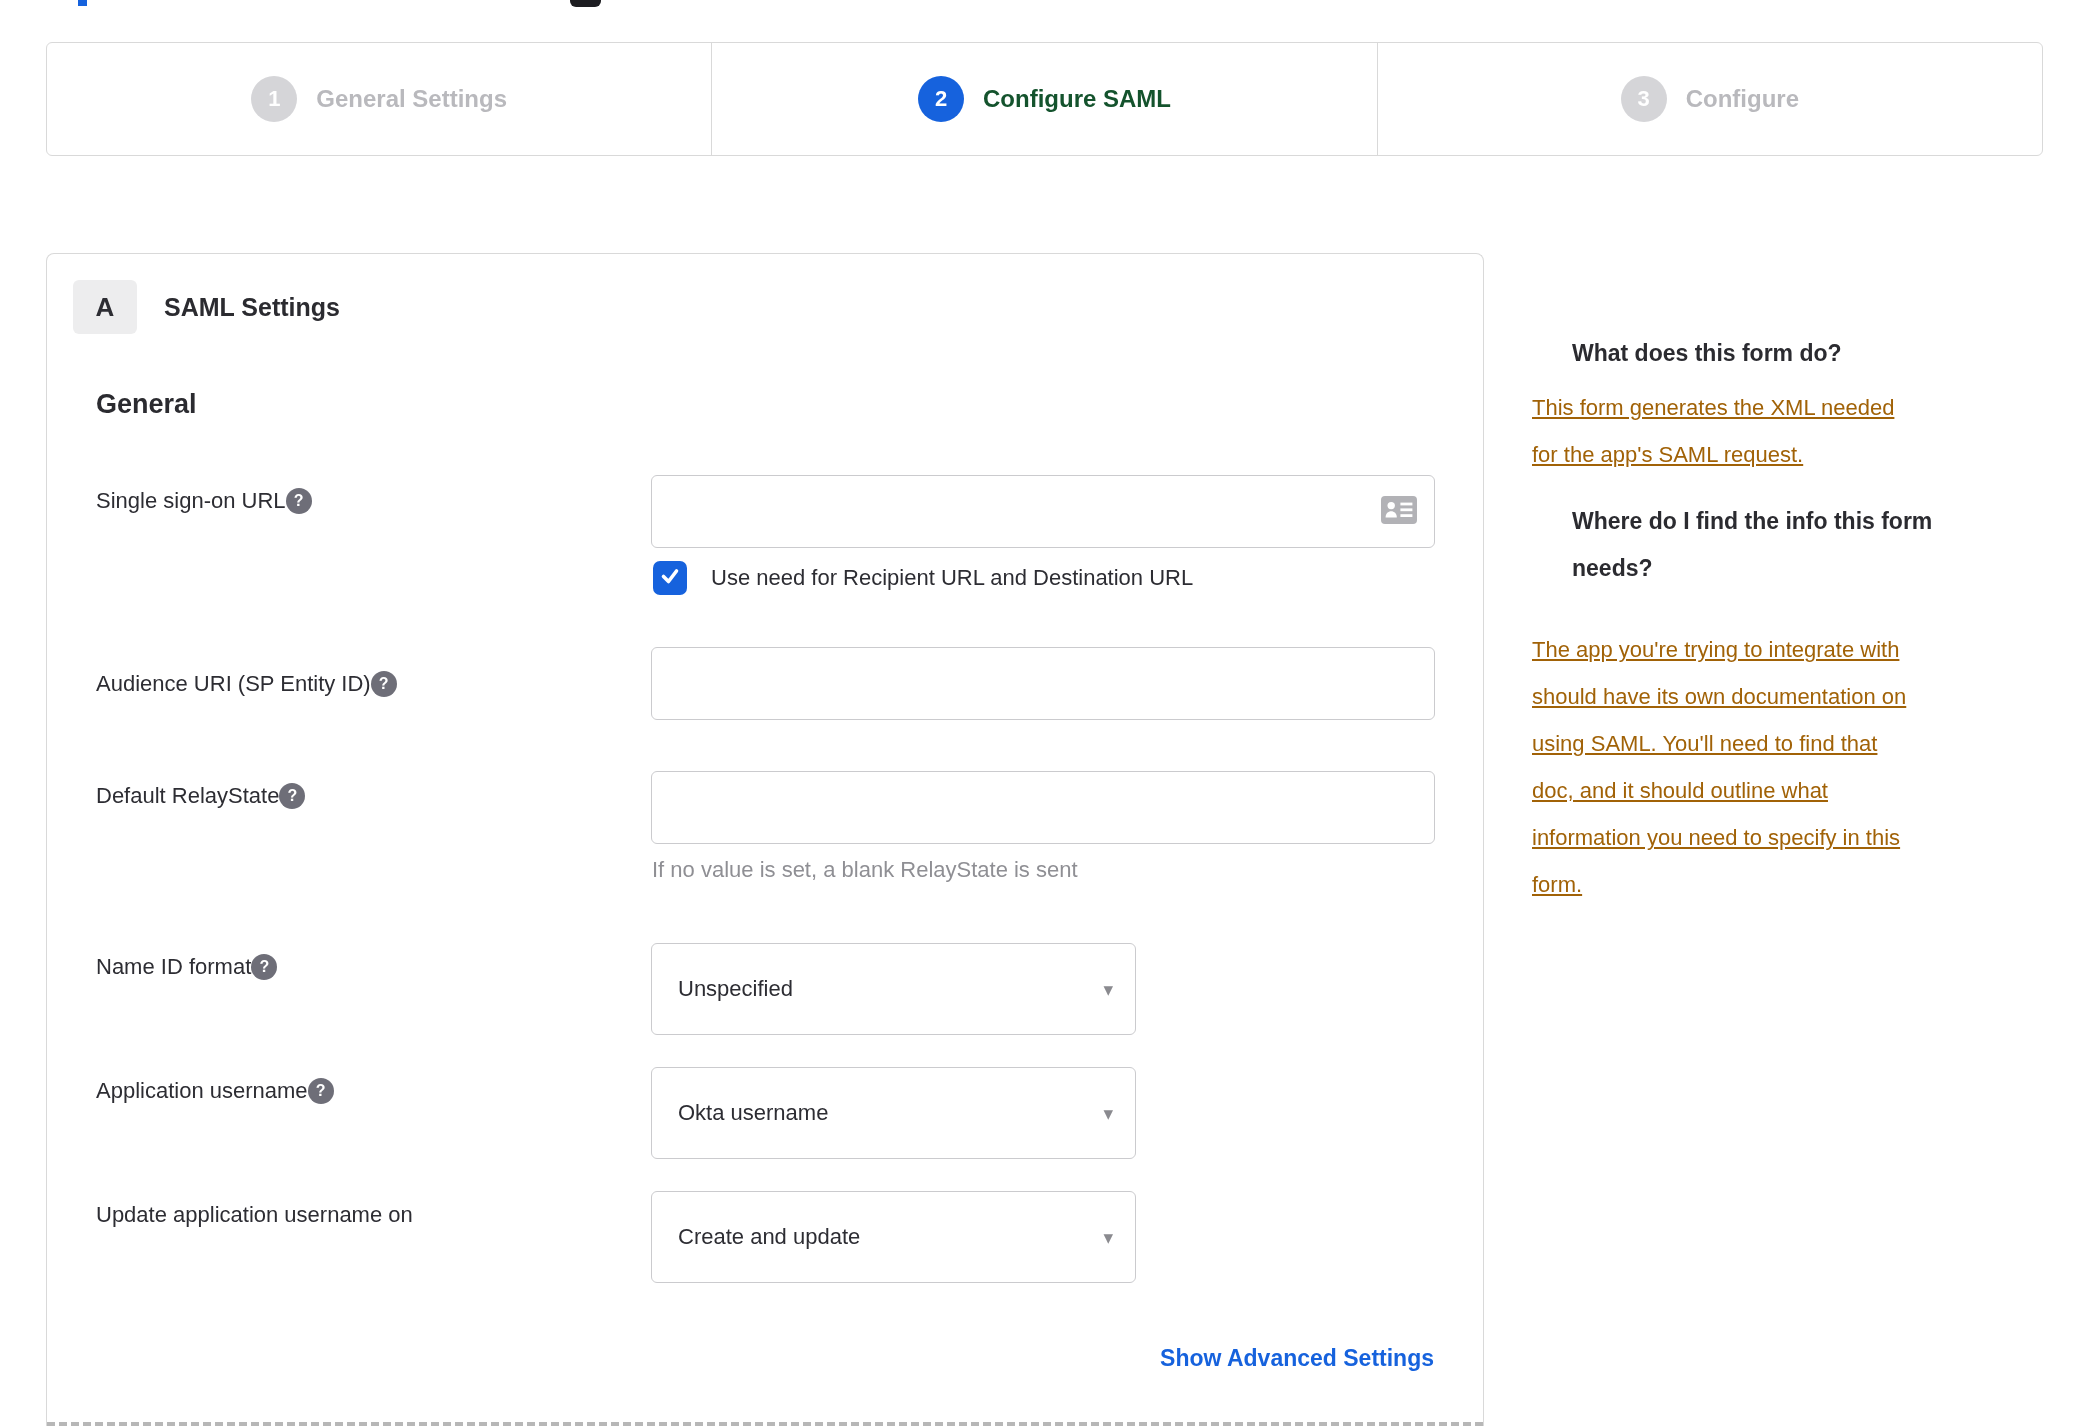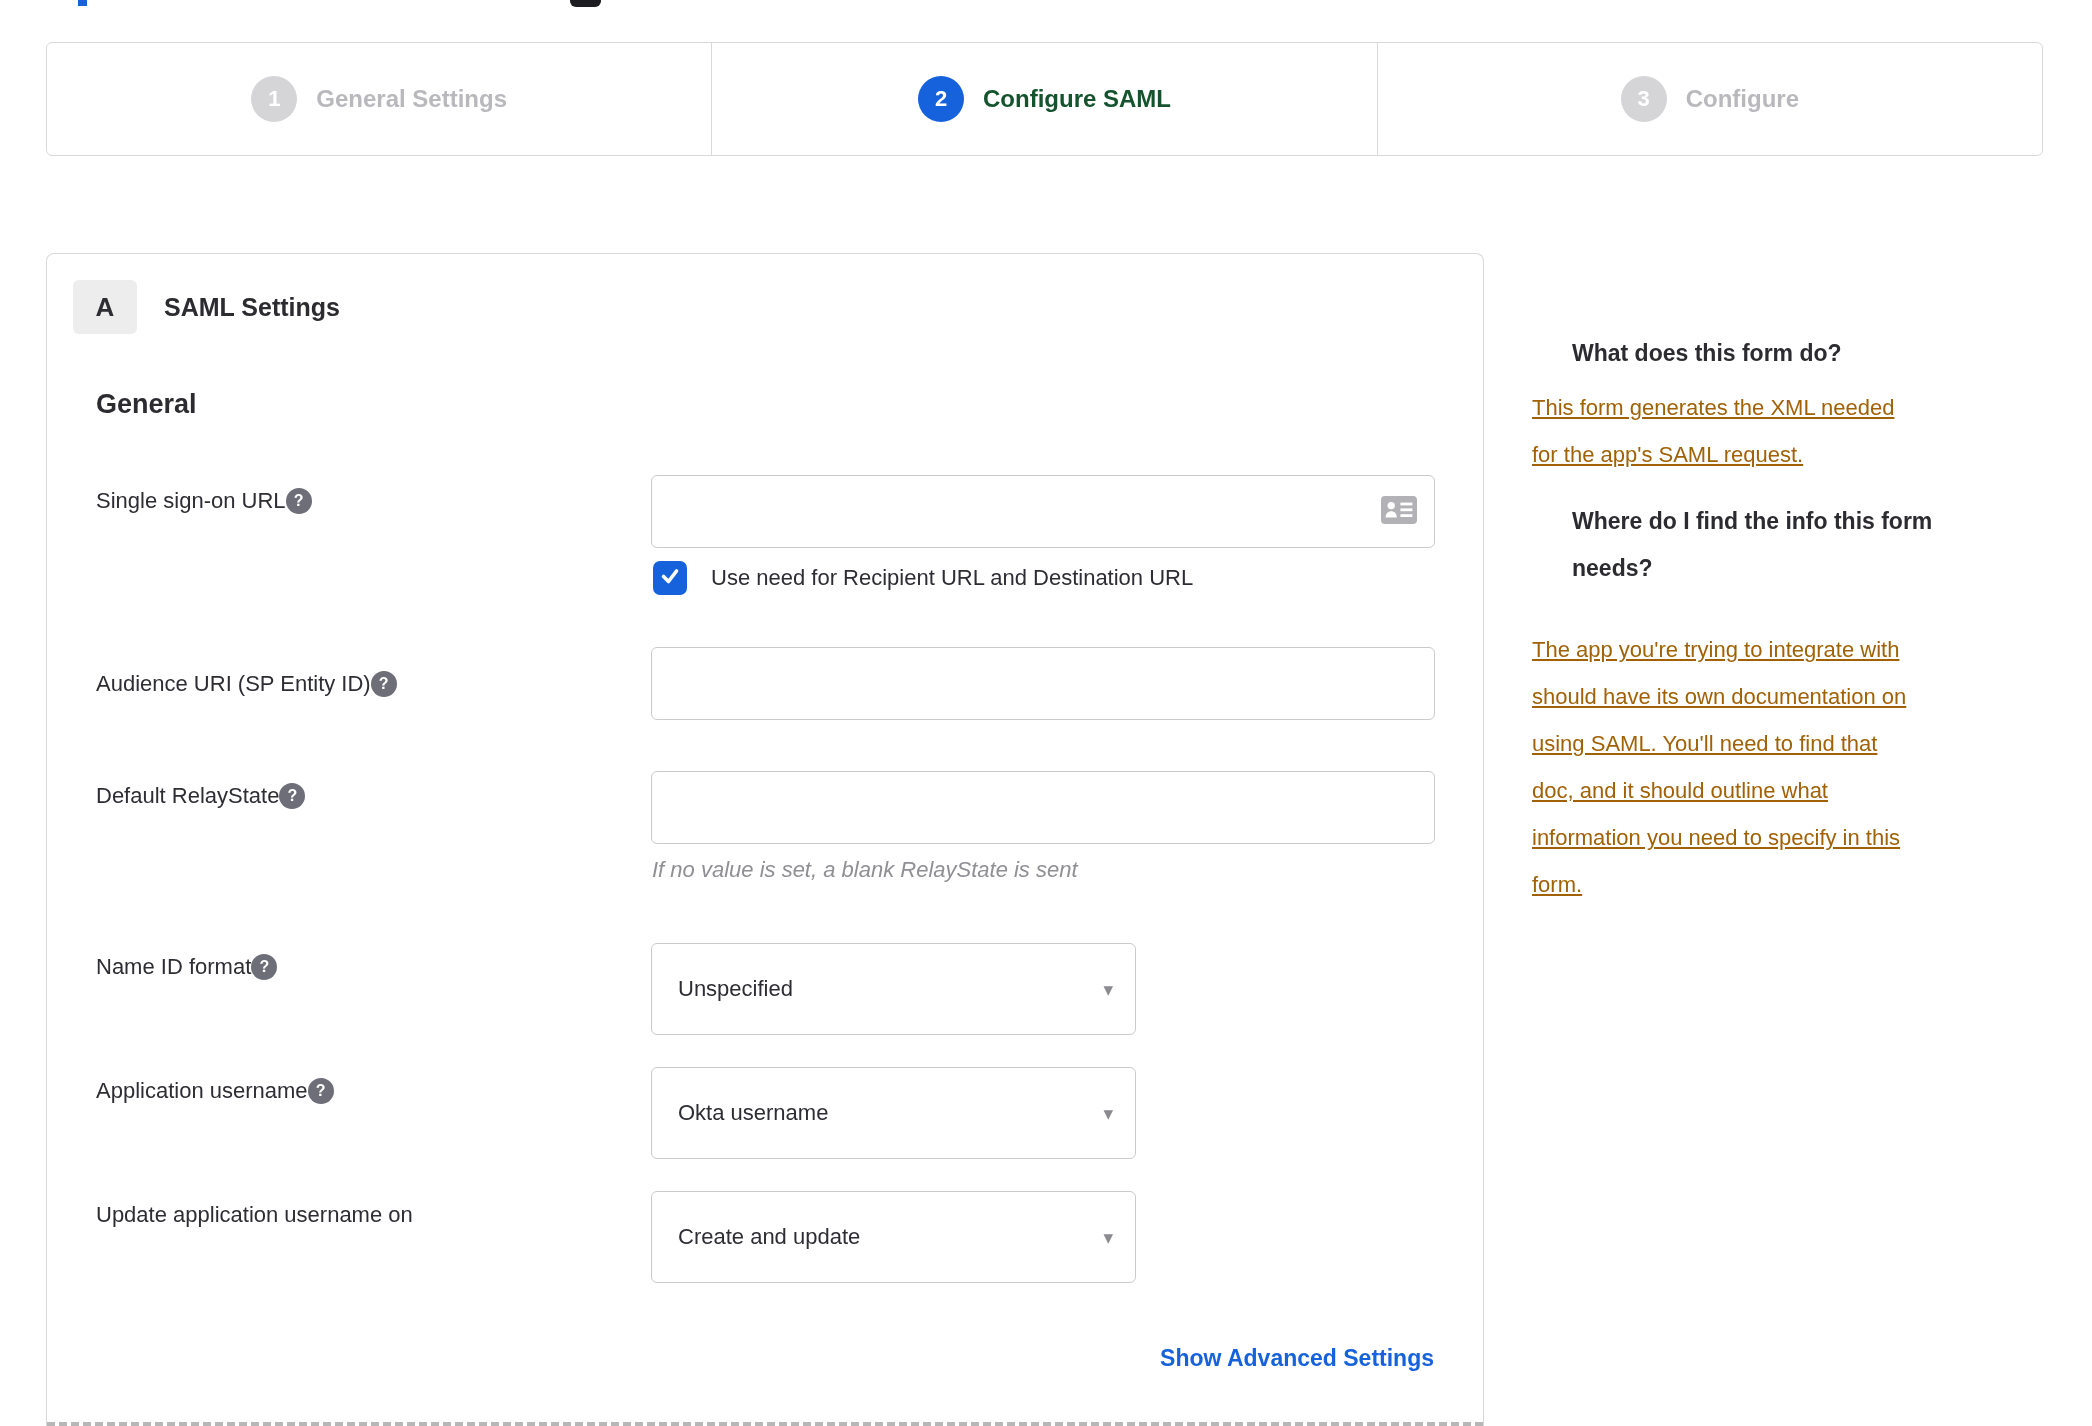--- a/index.html
+++ b/index.html
@@ -69,21 +69,21 @@
   .card-icon{position:absolute;right:18px;top:50%;transform:translateY(-50%);pointer-events:none;}
 
   .checkbox{
     position:absolute;left:606px;top:307px;width:34px;height:34px;border-radius:7px;
     background:#1662dd;display:flex;align-items:center;justify-content:center;cursor:pointer;
   }
   .checkbox-label{
     position:absolute;left:664px;top:307px;height:34px;display:flex;align-items:center;
     font-size:22px;color:#2d2d33;white-space:nowrap;
   }
-  .hint{position:absolute;left:605px;top:603px;font-size:22px;color:#8f8f94;white-space:nowrap;font-style:italic;}
+  .hint{position:absolute;left:605px;top:603px;font-size:22px;color:#8f8f94;white-space:nowrap;}
 
   .select{
     position:absolute;left:604px;width:485px;height:92px;box-sizing:border-box;
     border:1px solid #cbcbce;border-radius:6px;background:#fff;cursor:pointer;
     display:flex;align-items:center;justify-content:space-between;padding:0 22px 0 26px;
   }
   .select-value{font-size:22px;color:#2d2d33;white-space:nowrap;}
   .select-caret{font-size:19px;color:#8a8a8f;}
 
   .advanced-link{

